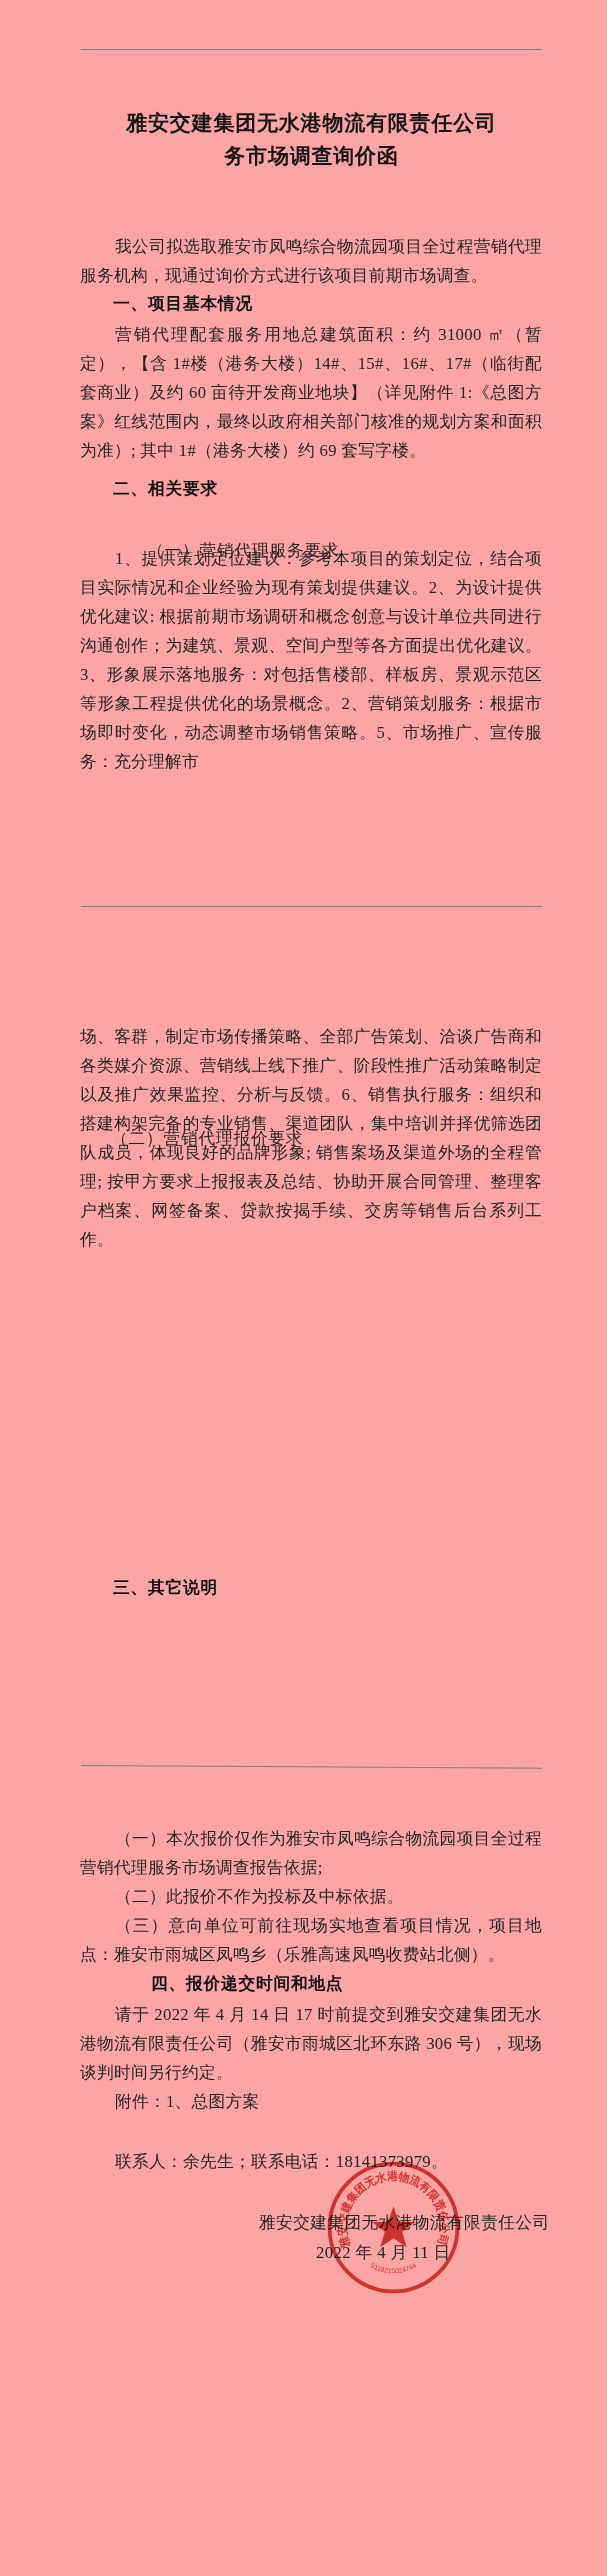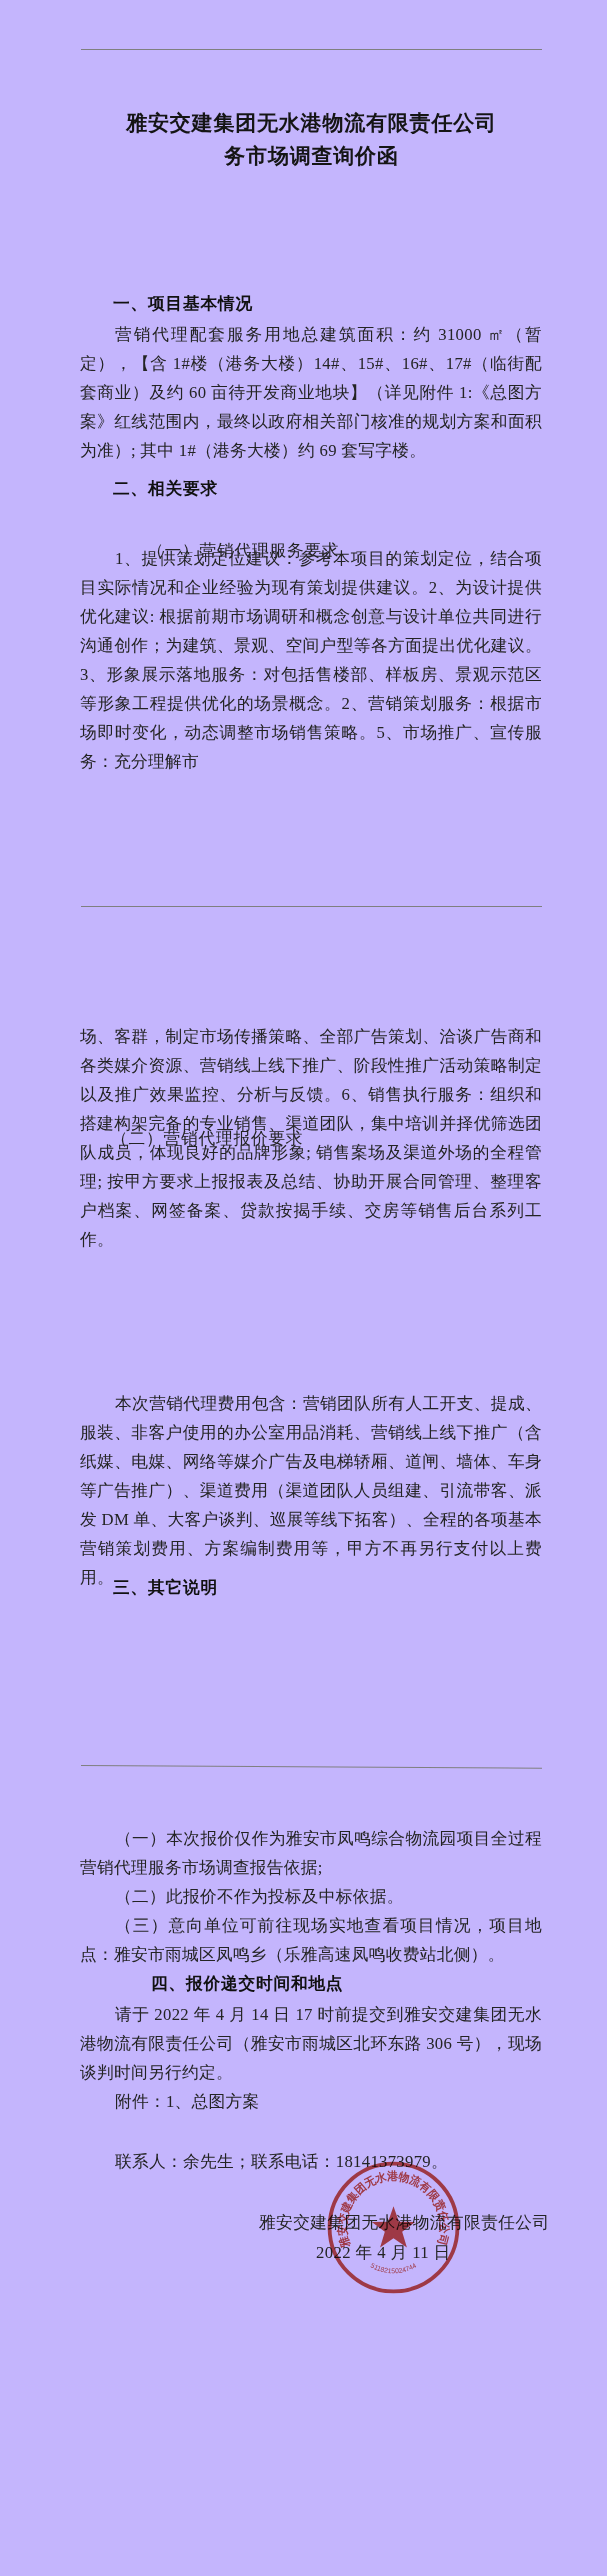--- a/index.html
+++ b/index.html
@@ -1,20 +1,20 @@
 <!DOCTYPE html>
 <html style="font-size:12px"><head>
 <meta charset="utf-8">
 <style>
   html,body{margin:0;padding:0;background:#ffffff;}
   .doc{
     position:relative;
     width:608px;
     height:2576px;
-    background:#c4b5fd;
+    background:#fca5a5;
     font-family:"Liberation Serif", serif;
     color:#212121;
     overflow:hidden;
   }
   .rule{
     position:absolute;
     left:81px;
     width:461px;
     height:0;
     border-top:1.5px solid #7f7f7f;
@@ -87,39 +87,39 @@
 
 <div class="doc">
 
   <div class="rule" style="top:49px;"></div>
 
   <div class="title">
     <div>雅安交建集团无水港物流有限责任公司</div>
     <div>务市场调查询价函</div>
   </div>
 
+  <div class="para indent" style="top:232px;">我公司拟选取雅安市凤鸣综合物流园项目全过程营销代理服务机构，现通过询价方式进行该项目前期市场调查。</div>
 
   <div class="heading" style="top:289px;">一、项目基本情况</div>
 
   <div class="para indent" style="top:320px;">营销代理配套服务用地总建筑面积：约 31000 ㎡（暂定），【含 1#楼（港务大楼）14#、15#、16#、17#（临街配套商业）及约 60 亩待开发商业地块】（详见附件 1:《总图方案》红线范围内，最终以政府相关部门核准的规划方案和面积为准）; 其中 1#（港务大楼）约 69 套写字楼。</div>
 
   <div class="heading" style="top:474px;">二、相关要求</div>
 
   <div class="subheading" style="top:536px;margin-left:36px;">（一）营销代理服务要求</div>
 
   <div class="para indent" style="top:544px;">1、提供策划定位建议：参考本项目的策划定位，结合项目实际情况和企业经验为现有策划提供建议。2、为设计提供优化建议: 根据前期市场调研和概念创意与设计单位共同进行沟通创作；为建筑、景观、空间户型等各方面提出优化建议。3、形象展示落地服务：对包括售楼部、样板房、景观示范区等形象工程提供优化的场景概念。2、营销策划服务：根据市场即时变化，动态调整市场销售策略。5、市场推广、宣传服务：充分理解市</div>
 
   <div class="rule" style="top:906px;"></div>
 
   <div class="para" style="top:982px;margin-top:40px;">场、客群，制定市场传播策略、全部广告策划、洽谈广告商和各类媒介资源、营销线上线下推广、阶段性推广活动策略制定以及推广效果监控、分析与反馈。6、销售执行服务：组织和搭建构架完备的专业销售、渠道团队，集中培训并择优筛选团队成员，体现良好的品牌形象; 销售案场及渠道外场的全程管理; 按甲方要求上报报表及总结、协助开展合同管理、整理客户档案、网签备案、贷款按揭手续、交房等销售后台系列工作。</div>
 
   <div class="subheading" style="top:1124px;text-align:center;">（二）营销代理报价要求</div>
 
 
-  <div class="para indent" style="top:1389px;">本次营销代理费用包含：营销团队所有人工开支、提成、服装、非客户使用的办公室用品消耗、营销线上线下推广（含纸媒、电媒、网络等媒介广告及电梯轿厢、道闸、墙体、车身等广告推广）、渠道费用（渠道团队人员组建、引流带客、派发 DM 单、大客户谈判、巡展等线下拓客）、全程的各项基本营销策划费用、方案编制费用等，甲方不再另行支付以上费用。</div>
 
   <div class="heading" style="top:1573px;">三、其它说明</div>
 
   <div class="rule tilt" style="top:1765px;"></div>
 
   <div class="para indent" style="top:1824px;">（一）本次报价仅作为雅安市凤鸣综合物流园项目全过程营销代理服务市场调查报告依据;</div>
 
   <div class="para indent" style="top:1911px;">（三）意向单位可前往现场实地查看项目情况，项目地点：雅安市雨城区凤鸣乡（乐雅高速凤鸣收费站北侧）。</div>
 
   <div class="para indent" style="top:1882px;">（二）此报价不作为投标及中标依据。</div>

